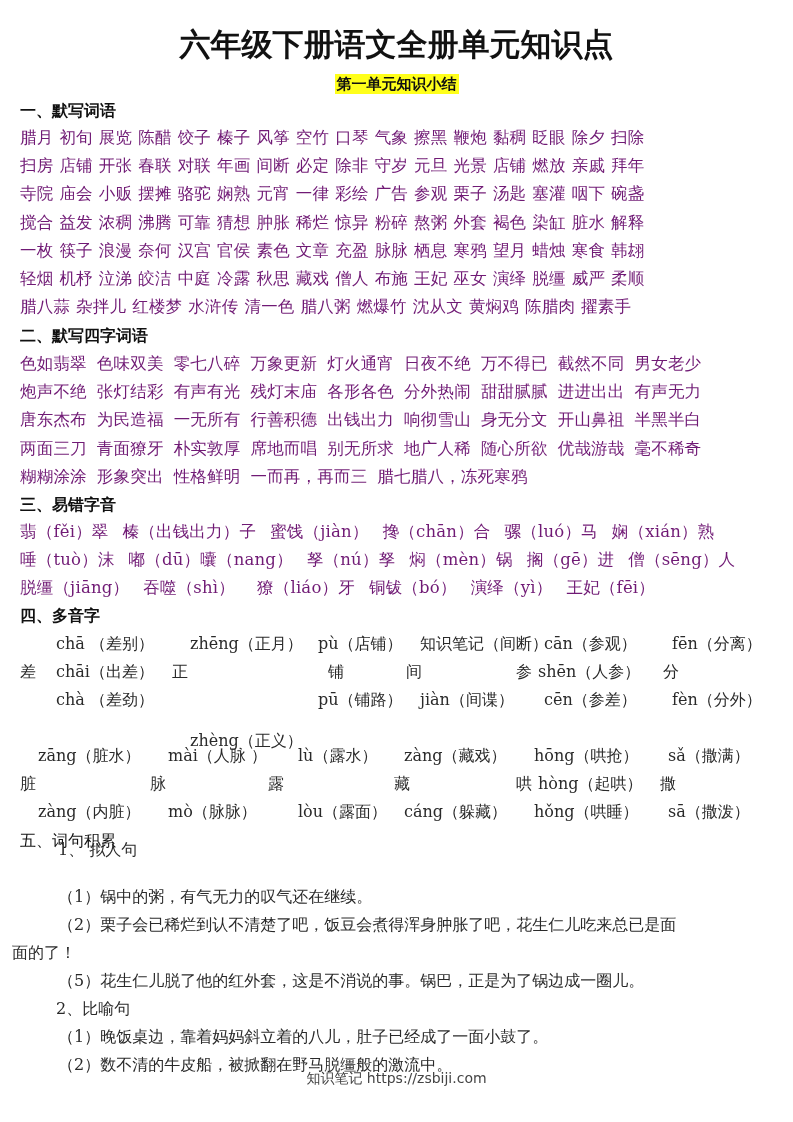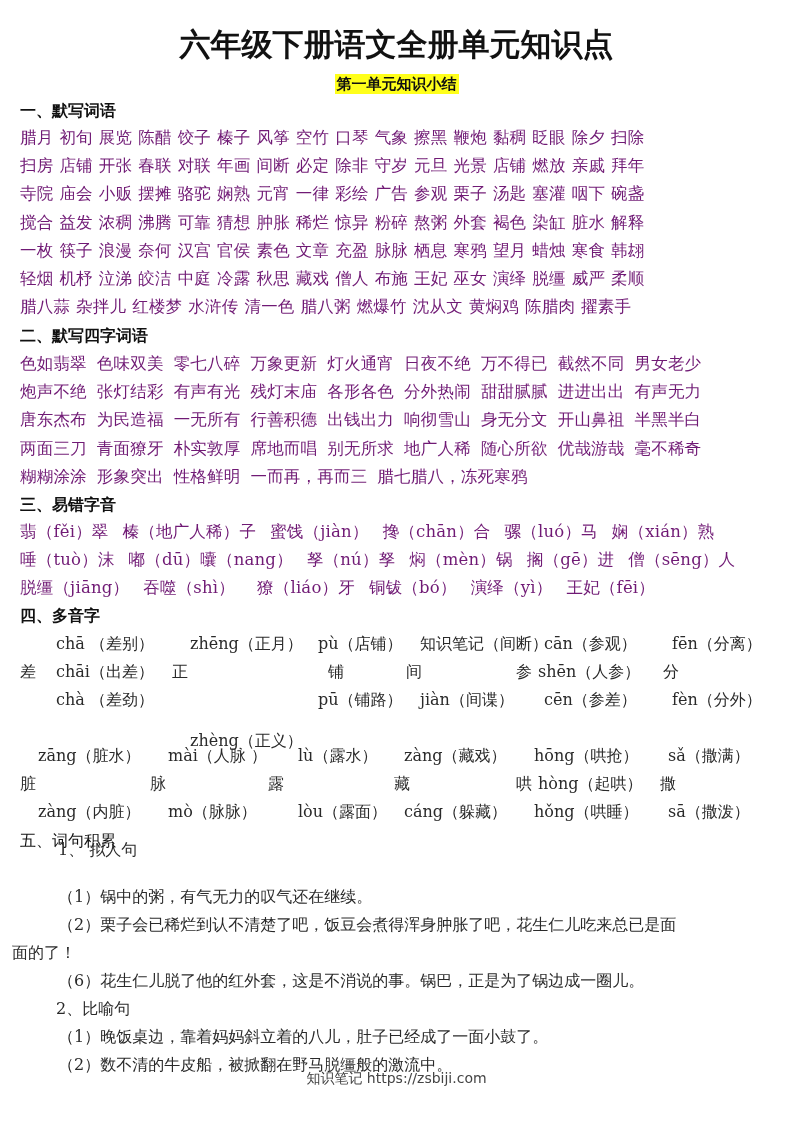--- a/index.html
+++ b/index.html
@@ -59,21 +59,21 @@
 <div id="s2rows">
     <div class="row" style="top: 353px;"><span class="w" style="margin-right: 10px;">色如翡翠</span><span class="w" style="margin-right: 10px;">色味双美</span><span class="w" style="margin-right: 10px;">零七八碎</span><span class="w" style="margin-right: 10px;">万象更新</span><span class="w" style="margin-right: 10px;">灯火通宵</span><span class="w" style="margin-right: 10px;">日夜不绝</span><span class="w" style="margin-right: 10px;">万不得已</span><span class="w" style="margin-right: 10px;">截然不同</span><span class="w" style="margin-right: 10px;">男女老少</span></div>
     <div class="row" style="top: 381.2px;"><span class="w" style="margin-right: 10px;">炮声不绝</span><span class="w" style="margin-right: 10px;">张灯结彩</span><span class="w" style="margin-right: 10px;">有声有光</span><span class="w" style="margin-right: 10px;">残灯末庙</span><span class="w" style="margin-right: 10px;">各形各色</span><span class="w" style="margin-right: 10px;">分外热闹</span><span class="w" style="margin-right: 10px;">甜甜腻腻</span><span class="w" style="margin-right: 10px;">进进出出</span><span class="w" style="margin-right: 10px;">有声无力</span></div>
     <div class="row" style="top: 409.4px;"><span class="w" style="margin-right: 10px;">唐东杰布</span><span class="w" style="margin-right: 10px;">为民造福</span><span class="w" style="margin-right: 10px;">一无所有</span><span class="w" style="margin-right: 10px;">行善积德</span><span class="w" style="margin-right: 10px;">出钱出力</span><span class="w" style="margin-right: 10px;">响彻雪山</span><span class="w" style="margin-right: 10px;">身无分文</span><span class="w" style="margin-right: 10px;">开山鼻祖</span><span class="w" style="margin-right: 10px;">半黑半白</span></div>
     <div class="row" style="top: 437.6px;"><span class="w" style="margin-right: 10px;">两面三刀</span><span class="w" style="margin-right: 10px;">青面獠牙</span><span class="w" style="margin-right: 10px;">朴实敦厚</span><span class="w" style="margin-right: 10px;">席地而唱</span><span class="w" style="margin-right: 10px;">别无所求</span><span class="w" style="margin-right: 10px;">地广人稀</span><span class="w" style="margin-right: 10px;">随心所欲</span><span class="w" style="margin-right: 10px;">优哉游哉</span><span class="w" style="margin-right: 10px;">毫不稀奇</span></div>
     <div class="row" style="top: 465.8px;"><span class="w" style="margin-right: 10px;">糊糊涂涂</span><span class="w" style="margin-right: 10px;">形象突出</span><span class="w" style="margin-right: 10px;">性格鲜明</span><span class="w" style="margin-right: 10px;">一而再，再而三</span><span class="w" style="margin-right: 10px;">腊七腊八，冻死寒鸦</span></div>
   </div>
 
 <div class="section-h" style="top:495px">三、易错字音</div>
 <div id="s3rows">
-    <div class="row" style="top: 521px;"><span class="w" style="margin-right: 14px;">翡（fěi）翠</span><span class="w" style="margin-right: 14px;">榛（地广人稀）子</span><span class="w" style="margin-right: 14px;">蜜饯（jiàn）</span><span class="w" style="margin-right: 14px;">搀（chān）合</span><span class="w" style="margin-right: 14px;">骡（luó）马</span><span class="w" style="margin-right: 14px;">娴（xián）熟</span></div>
+    <div class="row" style="top: 521px;"><span class="w" style="margin-right: 14px;">翡（fěi）翠</span><span class="w" style="margin-right: 14px;">榛（出钱出力）子</span><span class="w" style="margin-right: 14px;">蜜饯（jiàn）</span><span class="w" style="margin-right: 14px;">搀（chān）合</span><span class="w" style="margin-right: 14px;">骡（luó）马</span><span class="w" style="margin-right: 14px;">娴（xián）熟</span></div>
     <div class="row" style="top: 549.2px;"><span class="w" style="margin-right: 14px;">唾（tuò）沫</span><span class="w" style="margin-right: 14px;">嘟（dū）囔（nang）</span><span class="w" style="margin-right: 14px;">孥（nú）孥</span><span class="w" style="margin-right: 14px;">焖（mèn）锅</span><span class="w" style="margin-right: 14px;">搁（gē）进</span><span class="w" style="margin-right: 14px;">僧（sēng）人</span></div>
     <div class="row" style="top: 577.4px;"><span class="w" style="margin-right: 14px;">脱缰（jiāng）</span><span class="w" style="margin-right: 22px;">吞噬（shì）</span><span class="w" style="margin-right: 14px;">獠（liáo）牙</span><span class="w" style="margin-right: 14px;">铜钹（bó）</span><span class="w" style="margin-right: 14px;">演绎（yì）</span><span class="w" style="margin-right: 14px;">王妃（fēi）</span></div>
   </div>
 
 <div class="section-h" style="top:606px">四、多音字</div>
 <div id="s4g1">
     <div class="cell" style="left: 56px; top: 634px;">chā （差别）</div>
     <div class="cell" style="left: 190px; top: 634px;">zhēng（正月）</div>
     <div class="cell" style="left: 318px; top: 634px;">pù（店铺）</div>
     <div class="cell" style="left: 420px; top: 634px;">知识笔记（间断）</div>
@@ -114,18 +114,18 @@
     <div class="cell" style="left: 394px; top: 774px;">藏</div>
     <div class="cell" style="left: 516px; top: 774px;">哄</div>
     <div class="cell" style="left: 660px; top: 774px;">撒</div>
   </div>
 
 <div class="section-h" style="top:831px;font-weight:normal">五、词句积累</div>
 <div class="para" style="left:58px;top:840px">1、 拟人句</div>
 <div class="para" style="left:58px;top:887px">（1）锅中的粥，有气无力的叹气还在继续。</div>
 <div class="para" style="left:58px;top:915px">（2）栗子会已稀烂到认不清楚了吧，饭豆会煮得浑身肿胀了吧，花生仁儿吃来总已是面</div>
 <div class="para" style="left:12px;top:943px">面的了！</div>
-<div class="para" style="left:58px;top:971px">（6）花生仁儿脱了他的红外套，这是不消说的事。锅巴，正是为了锅边成一圈儿。</div>
+<div class="para" style="left:58px;top:971px">（5）花生仁儿脱了他的红外套，这是不消说的事。锅巴，正是为了锅边成一圈儿。</div>
 <div class="para" style="left:56px;top:999px">2、比喻句</div>
 <div class="para" style="left:58px;top:1027px">（1）晚饭桌边，靠着妈妈斜立着的八儿，肚子已经成了一面小鼓了。</div>
 <div class="para" style="left:58px;top:1055px">（2）数不清的牛皮船，被掀翻在野马脱缰般的激流中。</div>
 
 <div class="watermark">知识笔记 https://zsbiji.com</div>
 
 </body></html>

